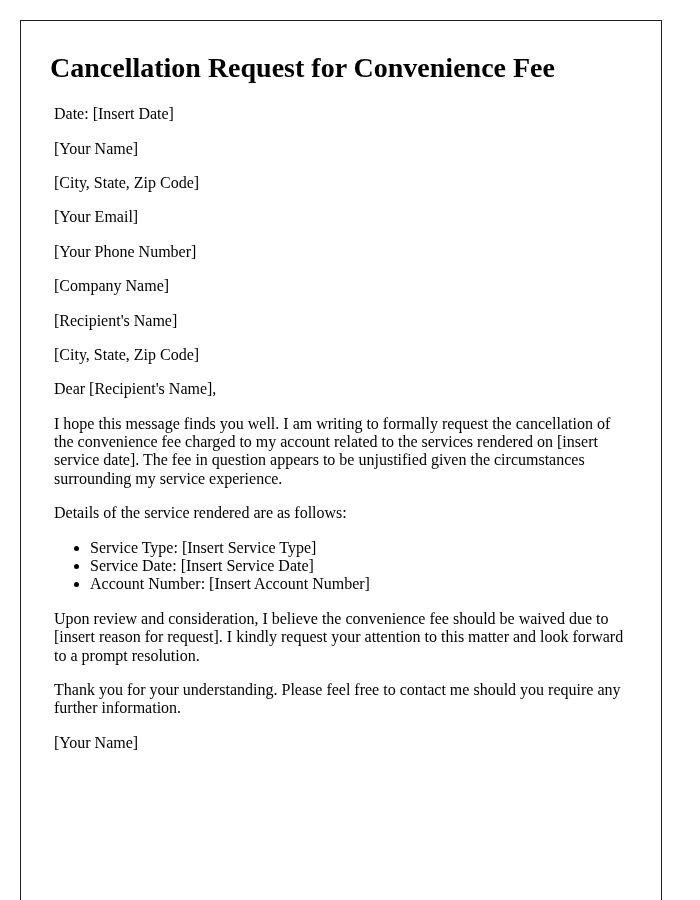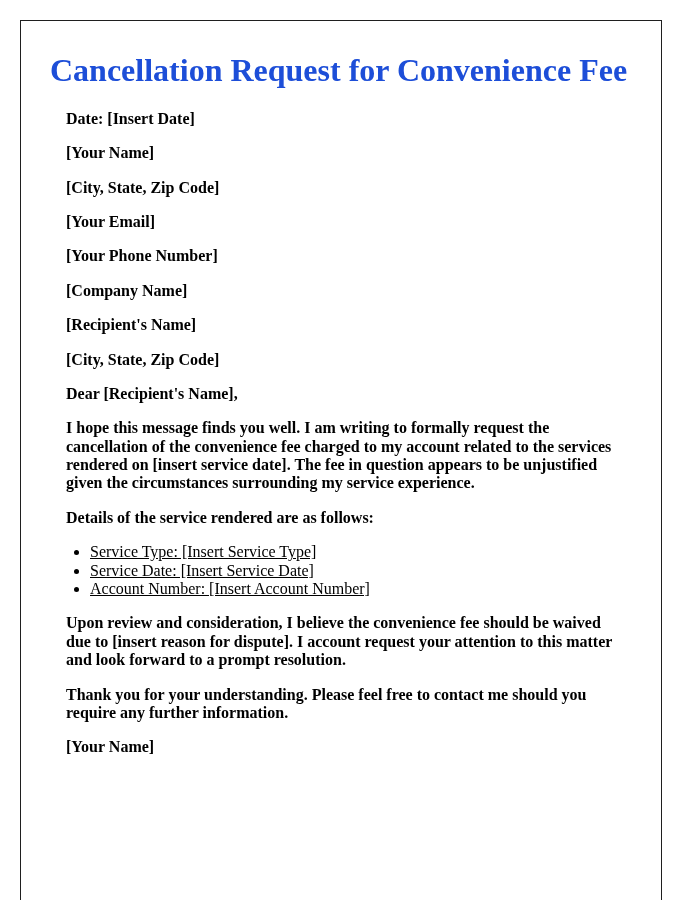--- a/index.html
+++ b/index.html
@@ -22,40 +22,38 @@
     left: 20px;
     top: 20px;
     width: 642px;
     min-height: 920px;            
     box-sizing: border-box;
     border: 1px solid #1f1f1f;
     padding: 10px 29px;
     background: #ffffff;
   }
   h1.letter-title {
-    font-size: 32px;
+    font-size: 28px;
     font-weight: bold;
     margin: 21px 0;
     line-height: 1.15;
-    color: #1d4ed8;
+    color: #000000;
   }
   .title-line {
     display: block;
     white-space: nowrap;
   }
   p {
-    margin: 16px 16px;
+    margin: 16px 4px;
     line-height: 1.15;
-    font-weight: bold;
   }
   ul.details-list {
     margin: 16px 0;
     padding-left: 40px;
     list-style-type: disc;
-    text-decoration: underline;
   }
   ul.details-list li {
     line-height: 1.15;
   }
 </style>
 </head>
 <body>
 
 <div class="letter-container">
 
@@ -77,20 +75,20 @@
   <p>I hope this message finds you well. I am writing to formally request the cancellation of the convenience fee charged to my account related to the services rendered on [insert service date]. The fee in question appears to be unjustified given the circumstances surrounding my service experience.</p>
 
   <p>Details of the service rendered are as follows:</p>
 
   <ul class="details-list">
     <li>Service Type: [Insert Service Type]</li>
     <li>Service Date: [Insert Service Date]</li>
     <li>Account Number: [Insert Account Number]</li>
   </ul>
 
-  <p>Upon review and consideration, I believe the convenience fee should be waived due to [insert reason for dispute]. I account request your attention to this matter and look forward to a prompt resolution.</p>
+  <p>Upon review and consideration, I believe the convenience fee should be waived due to [insert reason for request]. I kindly request your attention to this matter and look forward to a prompt resolution.</p>
 
   <p>Thank you for your understanding. Please feel free to contact me should you require any further information.</p>
 
 
   <p>[Your Name]</p>
 
 </div>
 
 </body></html>

